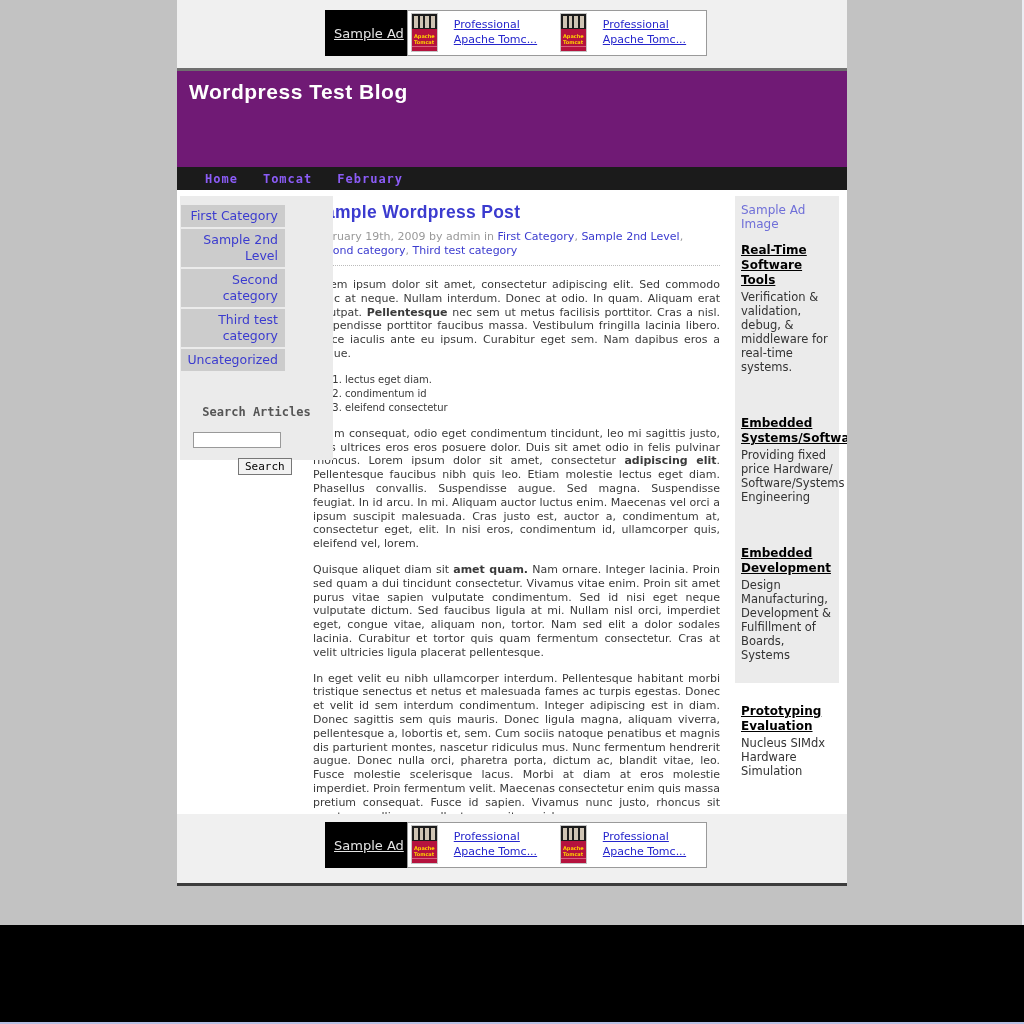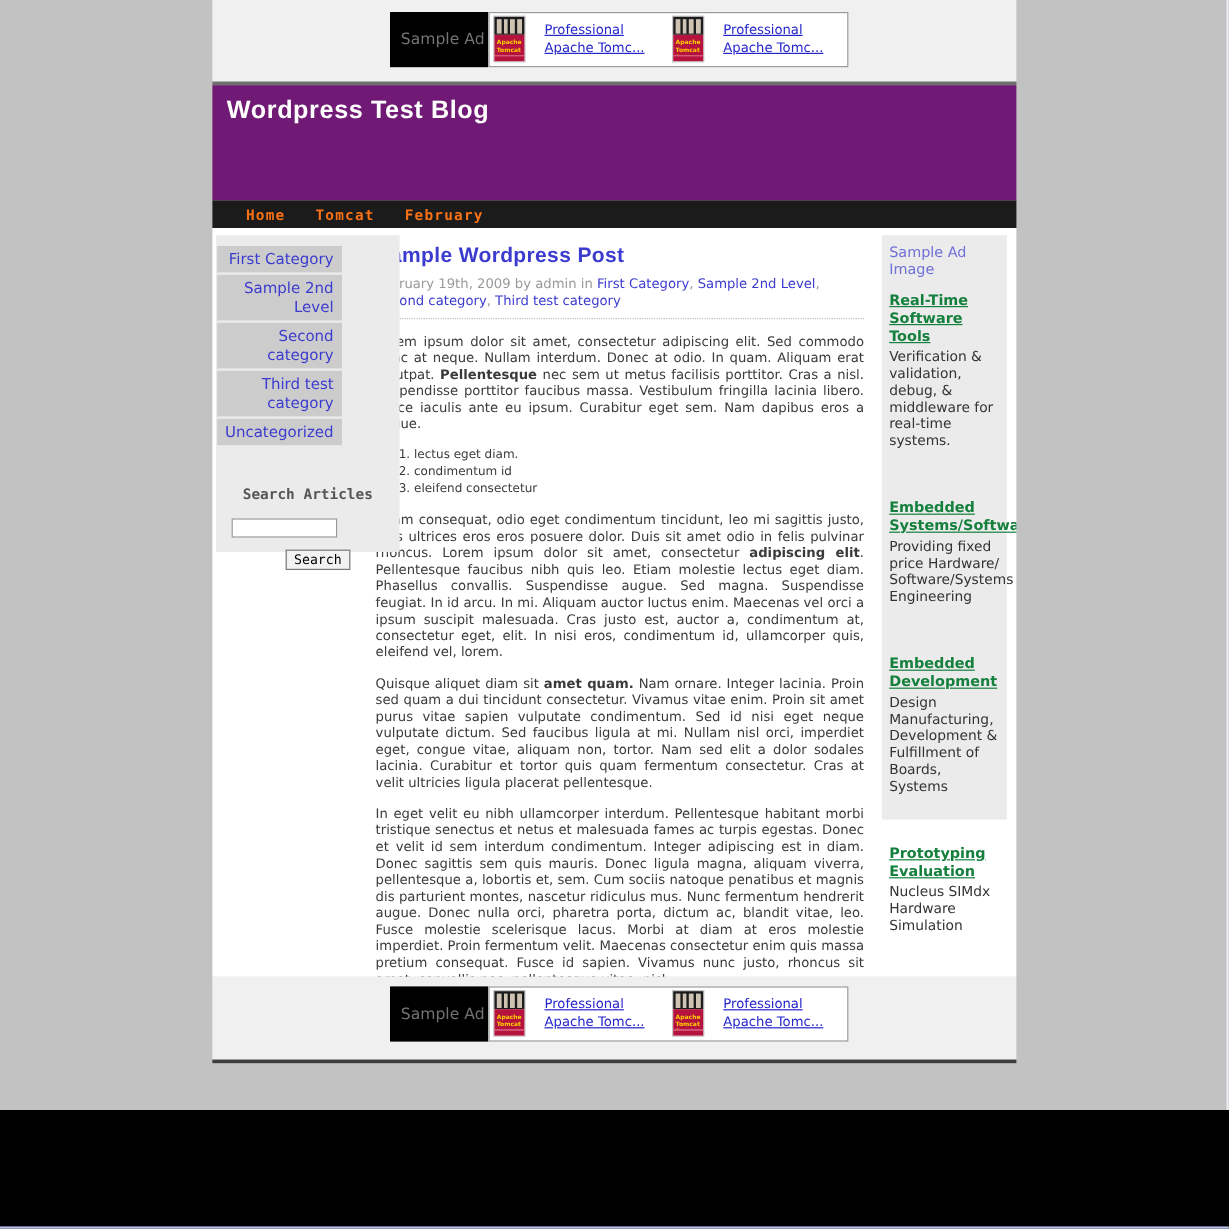--- a/index.html
+++ b/index.html
@@ -10,63 +10,63 @@
   .right-edge{position:absolute;right:0;top:0;width:2px;height:925px;background:#ececf2;}
   .bottom-edge{position:absolute;left:0;bottom:0;width:1024px;height:2px;background:#b7bfe3;}
   .page{position:absolute;left:177px;top:0;width:670px;}
 
   
   .band{background:#f0f0f0;}
   .band.top{height:68px;}
   .band.bottom{height:69px;}
   .banner{display:flex;padding-top:10px;margin-left:148px;}
   .band.bottom .banner{padding-top:8px;}
-  .banner-black{width:82px;height:46px;background:#000;color:#737373;font-size:13px;
-                display:flex;align-items:center;padding-left:9px;box-sizing:border-box;}
+  .banner-black{width:82px;height:46px;background:#000;color:#e5e5e5;font-size:13px;
+                display:flex;align-items:center;padding-left:9px;box-sizing:border-box;text-decoration:underline;}
   .banner-white{width:300px;height:46px;background:#fff;border:1px solid #9a9a9a;
                 display:flex;box-sizing:border-box;}
   .banner-item{flex:1;display:flex;padding:2px 3px;gap:16px;}
   .book{width:28px;height:39px;border:1px solid #c6c6c6;box-sizing:border-box;background:#fff;
         display:flex;flex-direction:column;cursor:pointer;}
   .book-photo{height:12px;background:#1c1c1c;display:flex;gap:2px;padding:2px 2px 1px;}
   .book-photo i{flex:1;background:#cfc4b4;}
   .book-body{flex:1;background:#b5123e;color:#ffd200;font-weight:bold;
              font-size:5px;line-height:6px;padding:4px 2px 0;overflow:hidden;}
   .book-foot{height:4px;background:#b5123e;border-top:1px solid #d8607e;}
   .banner-link{font-size:11px;line-height:15px;padding-top:4px;color:#2525cc;
                text-decoration:underline;cursor:pointer;}
 
   
   .header-strip{height:3px;background:#6f6f6f;}
   .header{height:96px;background:#701a75;}
   .header h1{margin:0;padding:9px 0 0 12px;color:#fff;font-size:21px;letter-spacing:.5px;
              font-family:"Liberation Sans",sans-serif;font-weight:bold;}
   .nav{height:23px;background:#1b1b1b;display:flex;align-items:center;gap:25px;
        padding-left:28px;font-family:"DejaVu Sans Mono",monospace;font-size:12px;font-weight:bold;}
-  .nav a{color:#f97316;text-decoration:none;letter-spacing:1px;cursor:pointer;}
+  .nav a{color:#8b5cf6;text-decoration:none;letter-spacing:1px;cursor:pointer;}
 
   
   .content{position:relative;background:#fff;height:624px;overflow:hidden;}
   .sidebar-left{position:absolute;left:3px;top:6px;width:153px;height:264px;background:#ebebeb;}
   .cat-list{list-style:none;margin:9px 0 0 1px;padding:0;width:104px;}
   .cat-list li{background:#ccc;margin-bottom:2px;text-align:right;
                padding:3px 7px 3px 4px;font-size:12.5px;line-height:16px;}
   .cat-list a{color:#3b3bcf;text-decoration:none;cursor:pointer;}
   .search-title{margin-top:34px;text-align:center;color:#555;font-weight:bold;
                 font-family:"DejaVu Sans Mono",monospace;font-size:12px;}
   .search-input{display:block;margin:13px 0 0 13px;width:88px;height:16px;
                 border:1px solid #999;box-sizing:border-box;background:#fff;}
   .search-button{display:block;margin:10px 0 0 58px;font-family:"DejaVu Sans Mono",monospace;
                  font-size:11px;padding:1px 6px;background:#f2f2f2;border:1px solid #777;cursor:pointer;}
 
   .sidebar-right{position:absolute;right:8px;top:6px;width:104px;height:487px;
                  background:#ebebeb;padding:7px 6px;box-sizing:border-box;}
   .ad-header{color:#6f6fd8;font-size:12px;margin-bottom:12px;}
   .ad-block{margin-bottom:42px;}
-  .ad-title{display:block;font-weight:bold;font-size:12px;line-height:15px;color:#15803d;
+  .ad-title{display:block;font-weight:bold;font-size:12px;line-height:15px;color:#000000;
             text-decoration:underline;cursor:pointer;}
   .ad-desc{font-size:11.5px;color:#333;line-height:14px;margin-top:2px;}
 
   .main{margin-left:136px;width:407px;padding-top:4px;}
   .post-title{color:#3b3bcf;font-size:17.5px;margin:8px 0 7px;letter-spacing:.3px;
               font-family:"Liberation Sans",sans-serif;font-weight:bold;}
   .post-meta{font-size:11px;color:#999;line-height:14px;padding-bottom:7px;
              border-bottom:1px dotted #bbb;}
   .post-meta a{color:#3b3bcf;text-decoration:none;cursor:pointer;}
   .post-body p{font-size:11px;line-height:13.8px;color:#3a3a3a;text-align:justify;margin:12px 0;}

